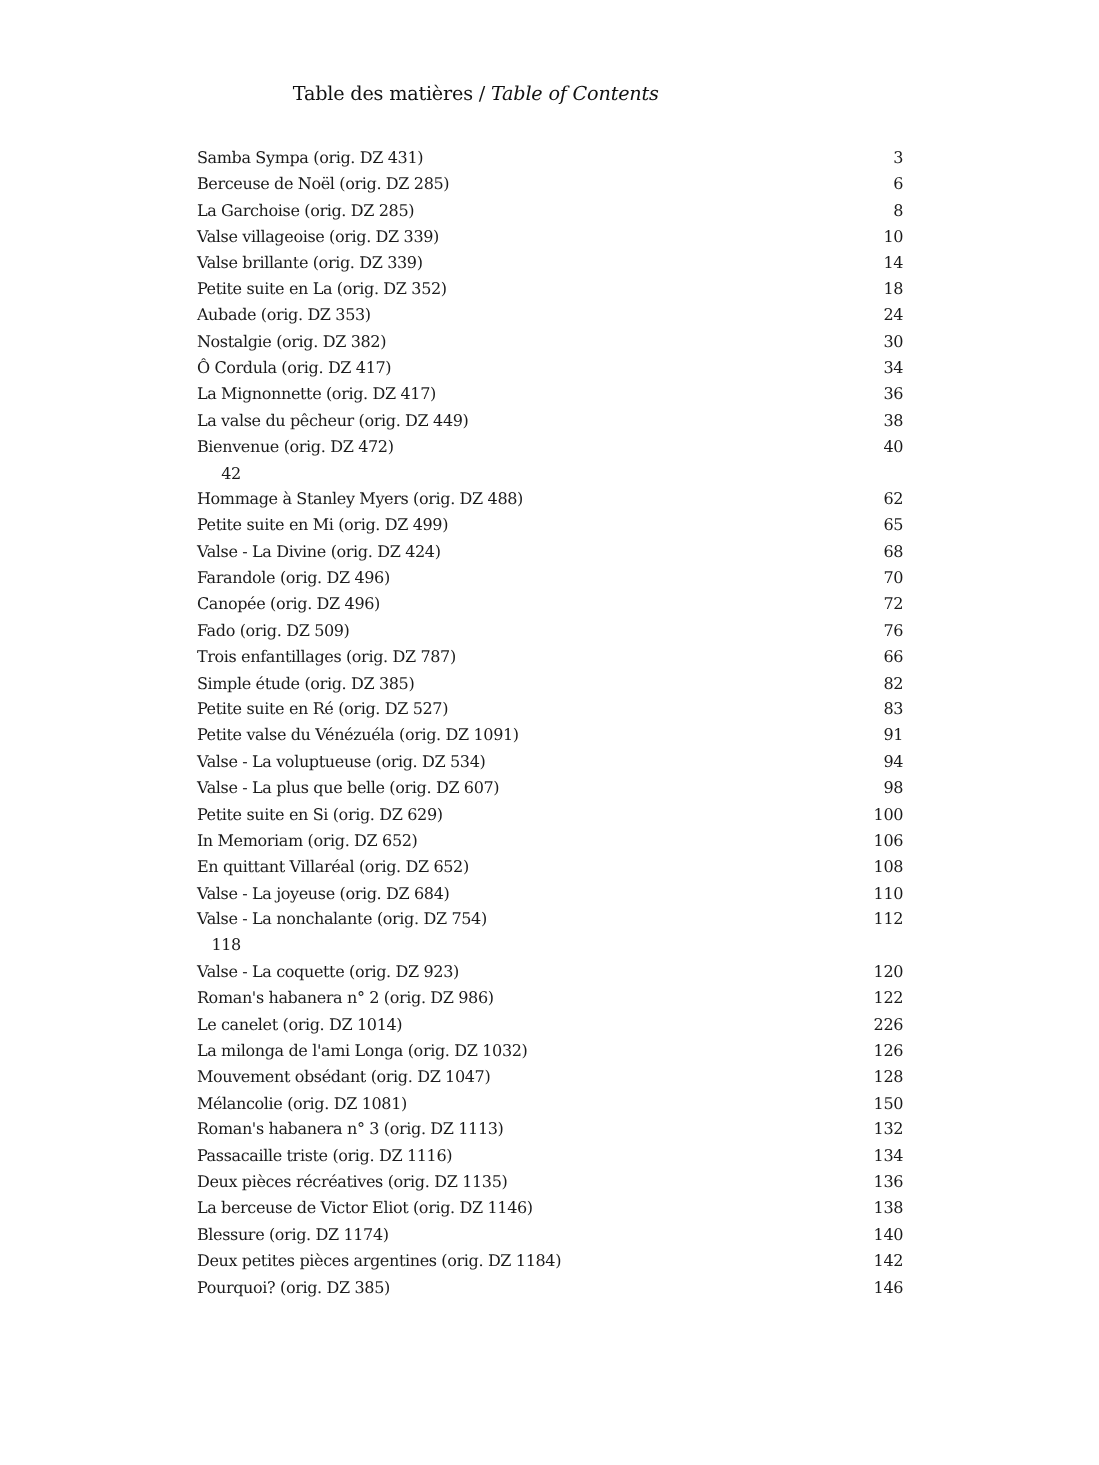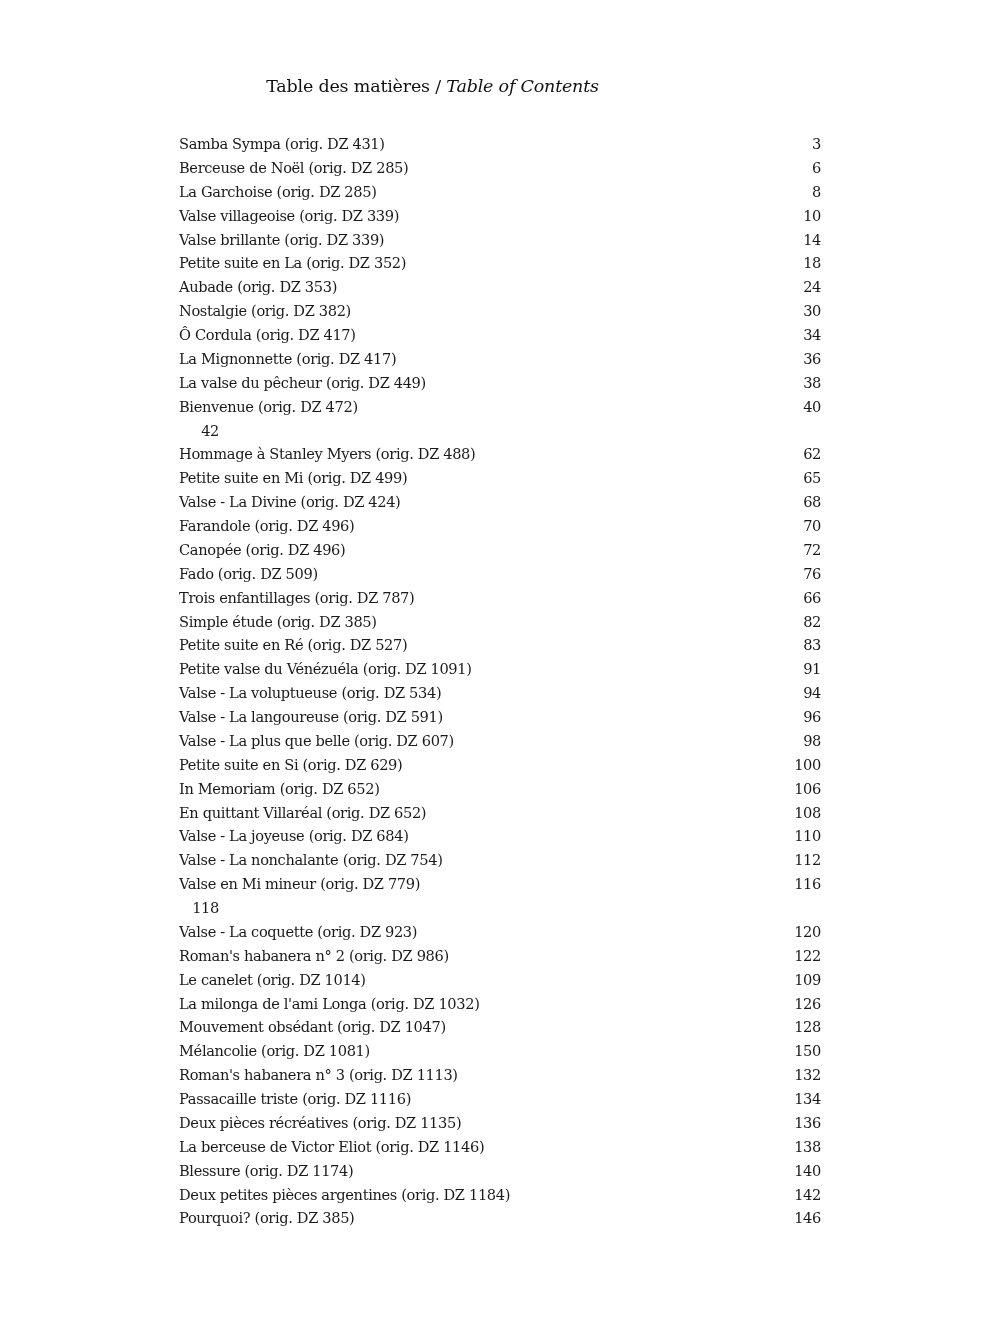--- a/index.html
+++ b/index.html
@@ -154,24 +154,20 @@
     </li>
     <li class="toc-row">
       <span class="toc-title">Petite valse du Vénézuéla (orig. DZ 1091)</span>
       <span class="toc-page">91</span>
     </li>
     <li class="toc-row">
       <span class="toc-title">Valse - La voluptueuse (orig. DZ 534)</span>
       <span class="toc-page">94</span>
     </li>
     <li class="toc-row">
-      <span class="toc-title">Valse - La langoureuse (orig. DZ 591)</span>
-      <span class="toc-page">96</span>
-    </li>
-    <li class="toc-row">
       <span class="toc-title">Valse - La plus que belle (orig. DZ 607)</span>
       <span class="toc-page">98</span>
     </li>
     <li class="toc-row">
       <span class="toc-title">Petite suite en Si (orig. DZ 629)</span>
       <span class="toc-page">100</span>
     </li>
     <li class="toc-row">
       <span class="toc-title">In Memoriam (orig. DZ 652)</span>
       <span class="toc-page">106</span>
@@ -182,37 +178,33 @@
     </li>
     <li class="toc-row">
       <span class="toc-title">Valse - La joyeuse (orig. DZ 684)</span>
       <span class="toc-page">110</span>
     </li>
     <li class="toc-row">
       <span class="toc-title">Valse - La nonchalante (orig. DZ 754)</span>
       <span class="toc-page">112</span>
     </li>
     <li class="toc-row">
-      <span class="toc-title">Valse en Mi mineur (orig. DZ 779)</span>
-      <span class="toc-page">116</span>
-    </li>
-    <li class="toc-row">
       <span class="toc-page">118</span>
     </li>
     <li class="toc-row">
       <span class="toc-title">Valse - La coquette (orig. DZ 923)</span>
       <span class="toc-page">120</span>
     </li>
     <li class="toc-row">
       <span class="toc-title">Roman's habanera n° 2 (orig. DZ 986)</span>
       <span class="toc-page">122</span>
     </li>
     <li class="toc-row">
       <span class="toc-title">Le canelet (orig. DZ 1014)</span>
-      <span class="toc-page">109</span>
+      <span class="toc-page">226</span>
     </li>
     <li class="toc-row">
       <span class="toc-title">La milonga de l'ami Longa (orig. DZ 1032)</span>
       <span class="toc-page">126</span>
     </li>
     <li class="toc-row">
       <span class="toc-title">Mouvement obsédant (orig. DZ 1047)</span>
       <span class="toc-page">128</span>
     </li>
     <li class="toc-row">

